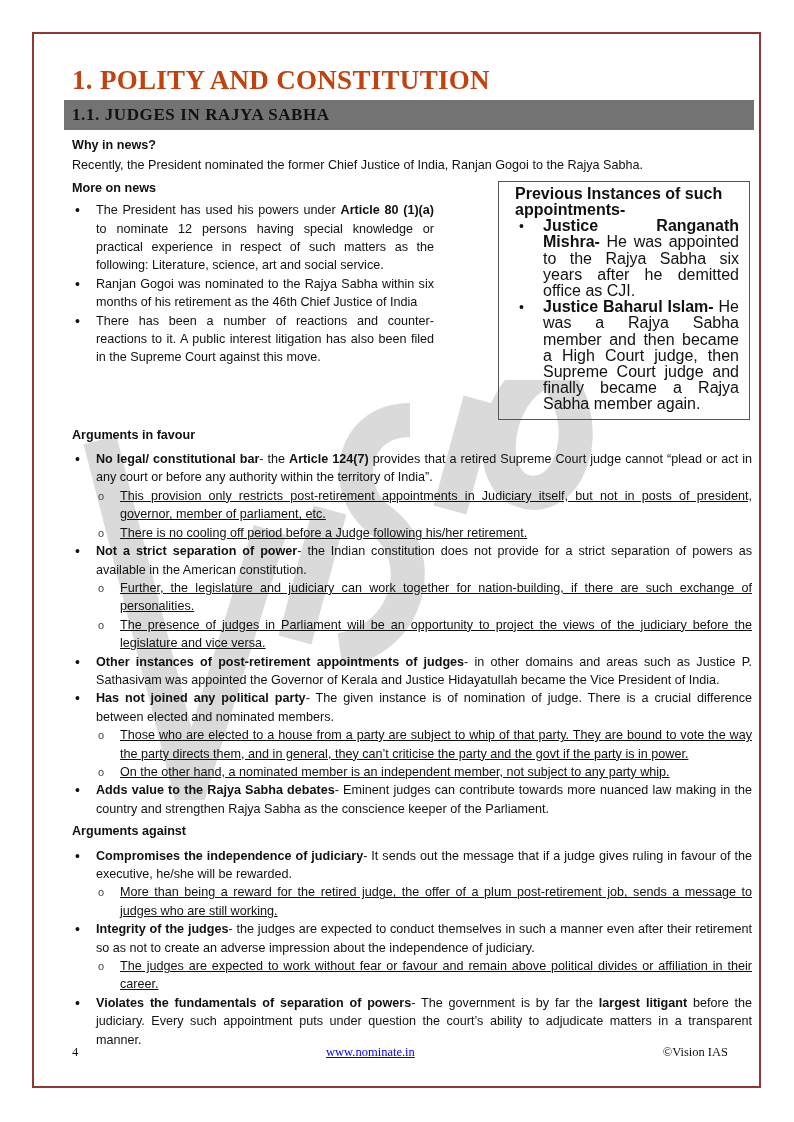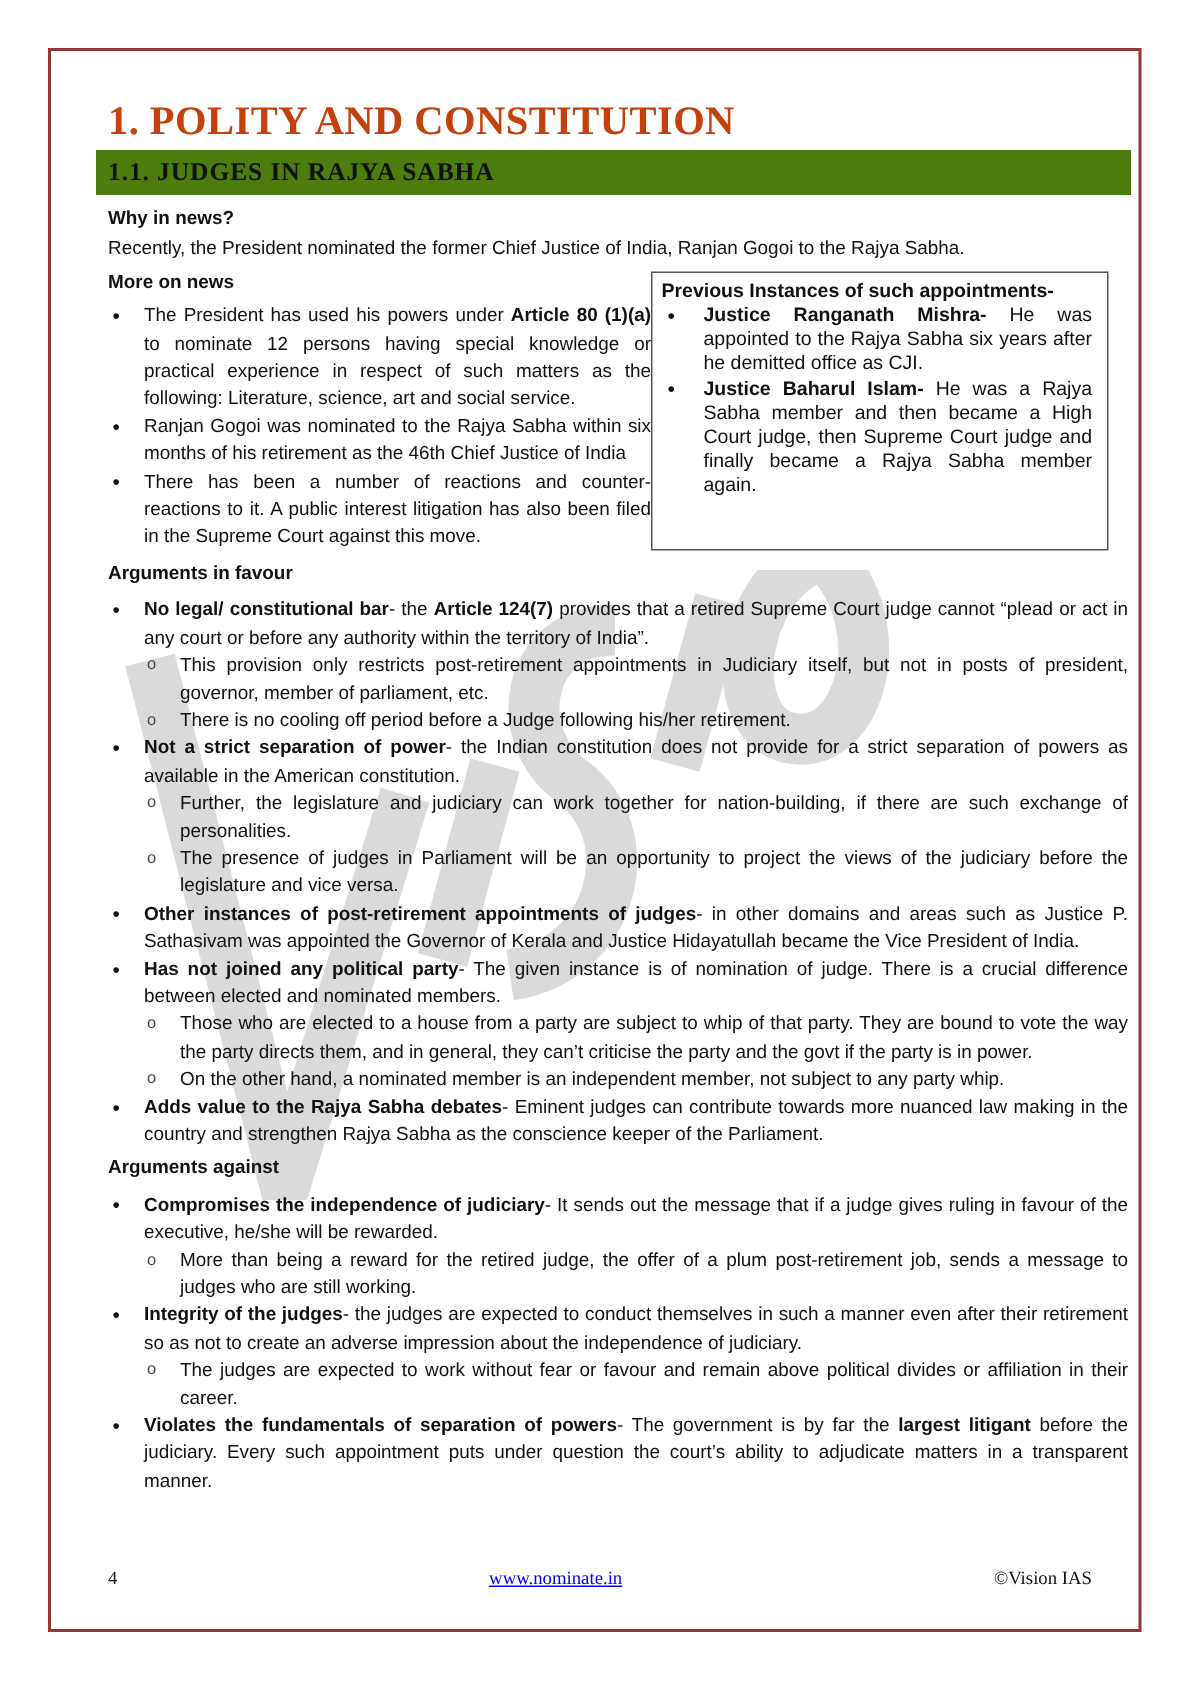--- a/index.html
+++ b/index.html
@@ -1,34 +1,34 @@
 <!DOCTYPE html>
 <html><head>
   <meta charset="utf-8">
   <style>
     html, body { margin: 0; padding: 0; background: #ffffff; }
     body { width: 794px; height: 1122px; position: relative; overflow: hidden; font-family: "Liberation Sans", sans-serif; color: #111; }
     .page-border { position: absolute; left: 32px; top: 32px; width: 729px; height: 1056px; border: 2px solid #943634; box-sizing: border-box; }
     .watermark { position: absolute; left: 80px; top: 380px; width: 620px; height: 420px; pointer-events: none; }
     .content { position: absolute; left: 72px; top: 60px; width: 680px; font-size: 12.6px; line-height: 18.4px; }
     h1 { font-family: "Liberation Serif", serif; font-weight: bold; font-size: 27px; margin: 0; height: 40px; line-height: 40px; letter-spacing: 0.3px; color: #c2410c; }
-    .h2-bar { background: #4d7c0f; margin-left: -8px; width: 690px; height: 30px; margin-top: 0px; display: flex; align-items: center; padding-left: 8px; box-sizing: border-box; }
+    .h2-bar { background: #737373; margin-left: -8px; width: 690px; height: 30px; margin-top: 0px; display: flex; align-items: center; padding-left: 8px; box-sizing: border-box; }
     .h2-bar h2 { font-family: "Liberation Serif", serif; font-weight: bold; font-size: 17px; margin: 0; letter-spacing: 0.6px; color: #111; }
     .sub { font-weight: bold; margin-top: 6px; }
     p { margin: 2px 0 0 0; }
-    .two-col { display: flex; margin-top: 2px; }
+    .two-col { display: flex; justify-content: space-between; margin-top: 2px; }
     .left-col { width: 362px; }
-    .box { width: 305px; border: 1.5px solid #555; padding: 4px 10px 6px 6px; box-sizing: border-box; font-size: 13px; line-height: 16.2px; margin-top: 4px; margin-right: 2px; }
+    .box { width: 252px; border: 1.5px solid #555; padding: 4px 10px 6px 16px; box-sizing: border-box; font-size: 16px; line-height: 16.2px; margin-top: 4px; margin-right: 2px; }
     .box .box-title { font-weight: bold; }
     ul.bullets { list-style: none; margin: 4px 0 0 0; padding: 0; }
     ul.bullets > li { position: relative; padding-left: 24px; text-align: justify; }
     ul.bullets > li::before { content: "\2022"; position: absolute; left: 3px; top: 0; font-size: 14px; }
     .box ul.bullets > li { padding-left: 28px; }
     .box ul.bullets > li::before { left: 4px; }
-    ul.sub-bullets { list-style: none; margin: 0; padding: 0; }
+    ul.sub-bullets { list-style: none; margin: 0; padding: 0; text-decoration: underline; }
     ul.sub-bullets > li { position: relative; padding-left: 24px; text-align: justify; }
     ul.sub-bullets > li::before { content: "o"; position: absolute; left: 2px; top: 0; font-size: 11px; color: #444; }
     b { font-weight: bold; }
     .section-head { font-weight: bold; margin-top: 4px; }
     .footer { position: absolute; left: 72px; top: 1045px; width: 656px; font-family: "Liberation Serif", serif; font-size: 12.5px; display: flex; justify-content: space-between; }
     .footer a { color: #0000ee; text-decoration: underline; }
   </style>
 </head>
 <body>
 

